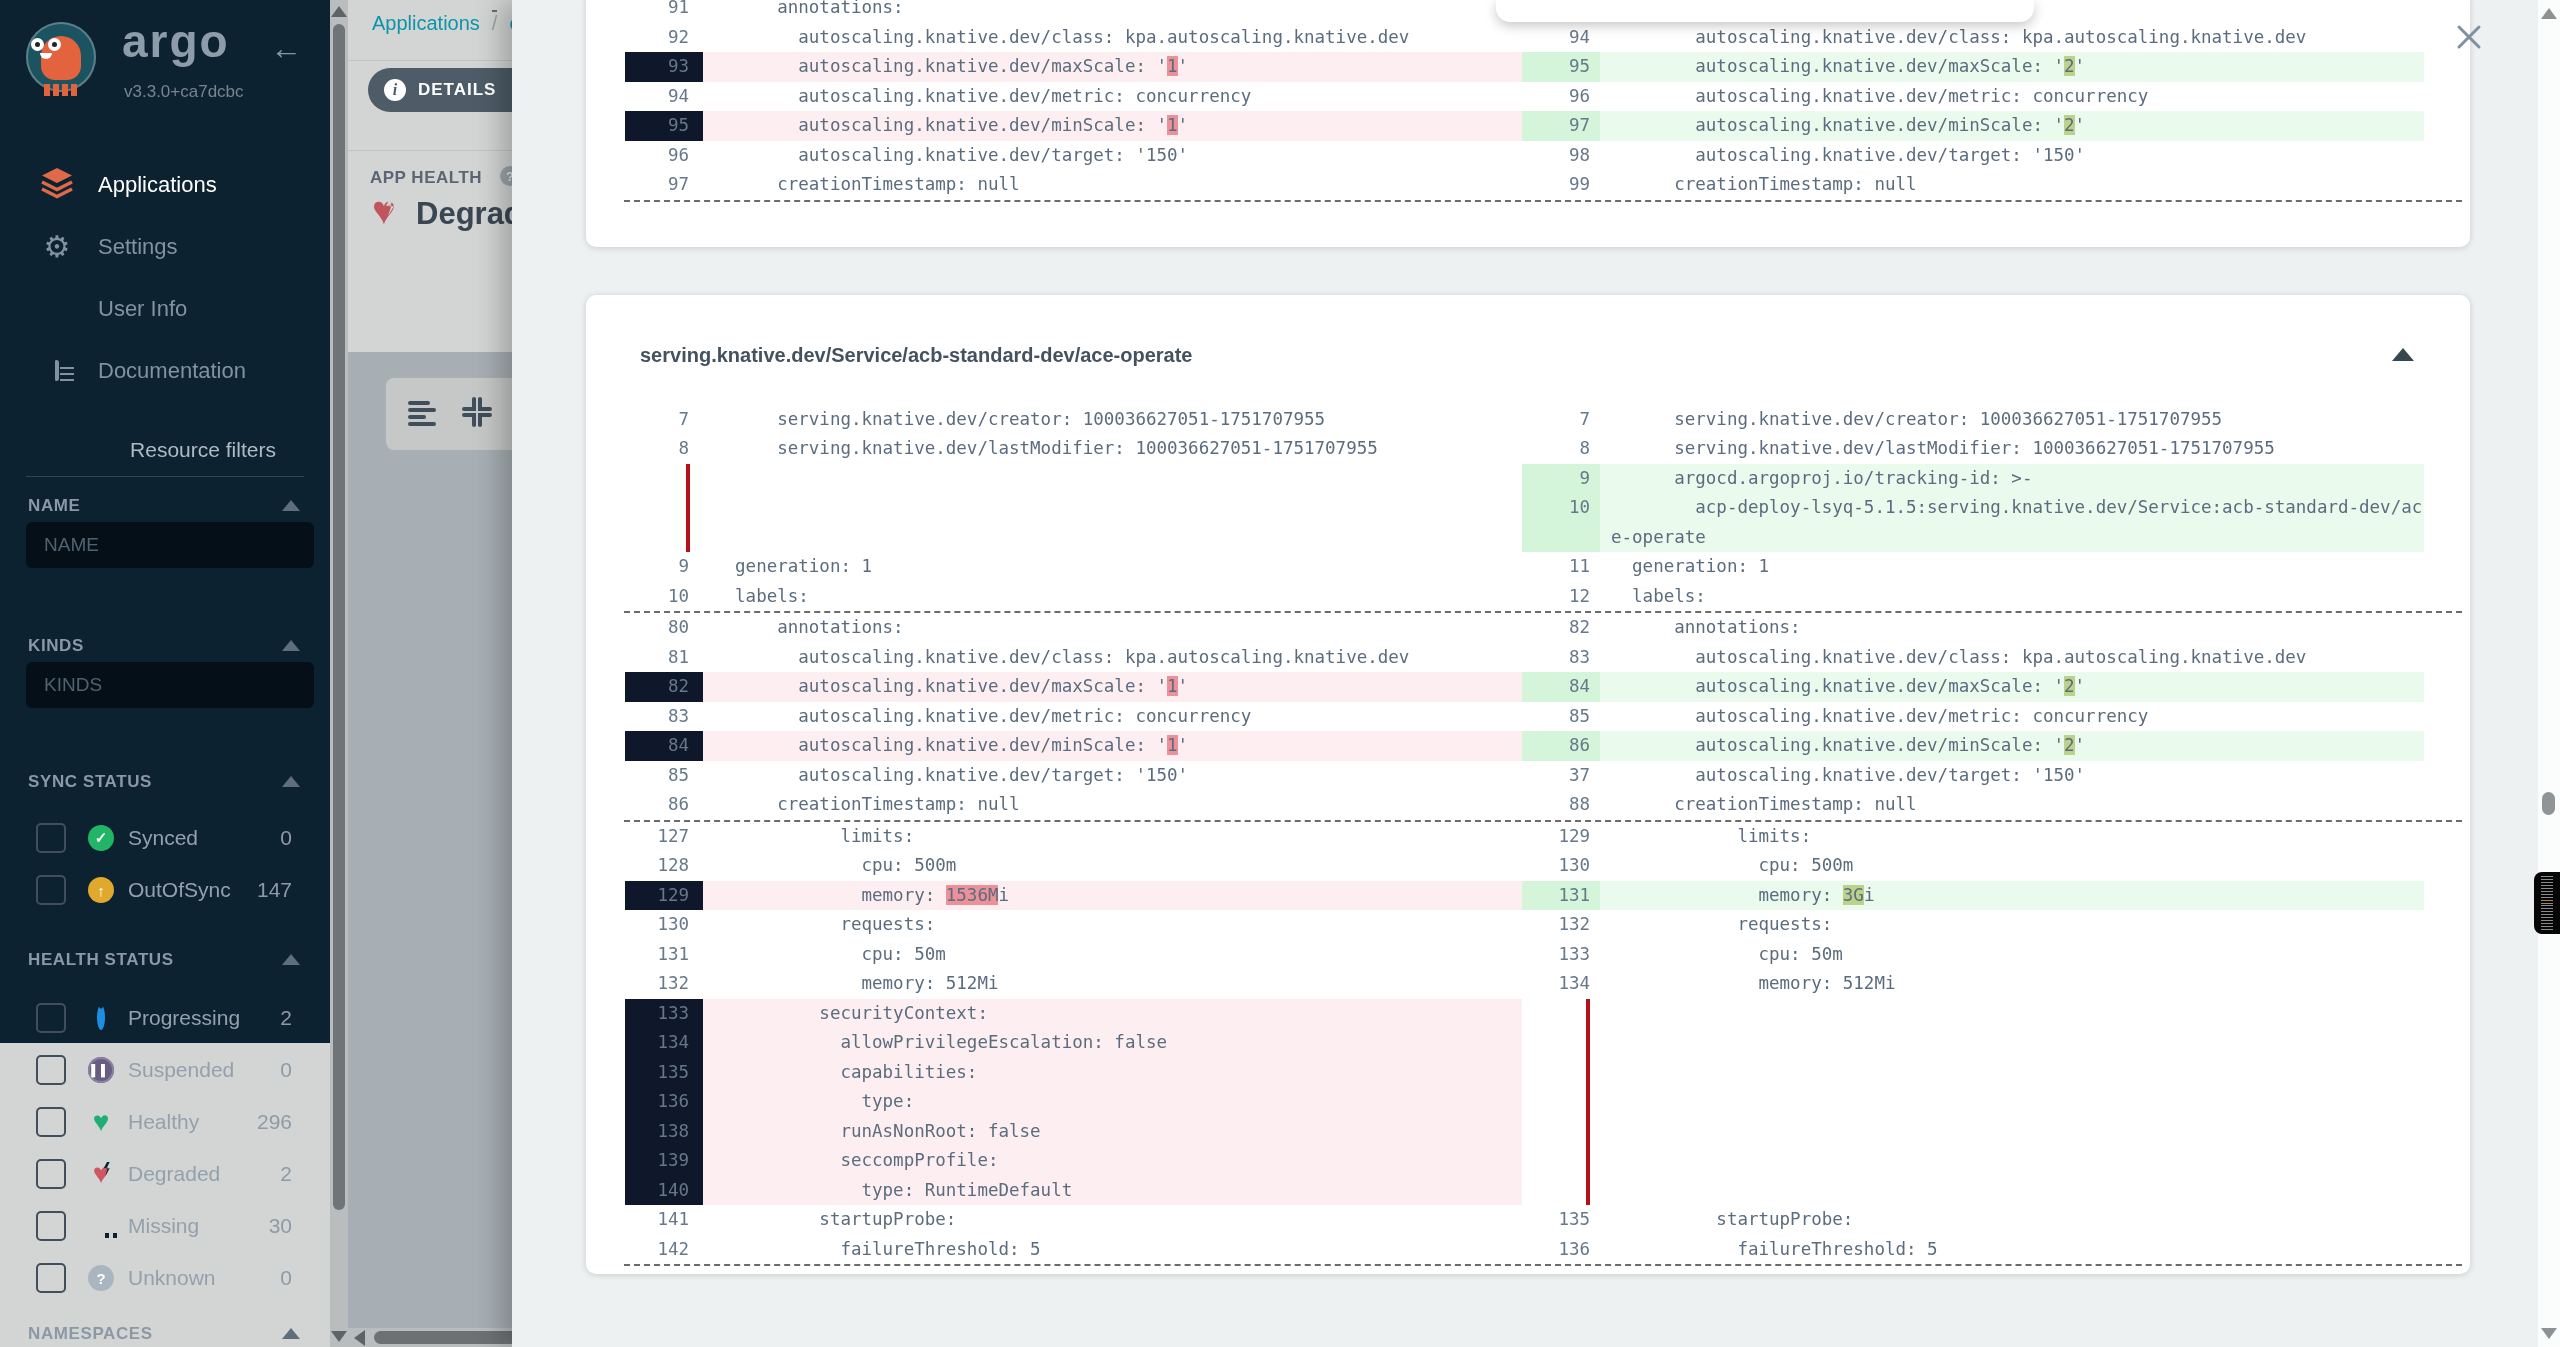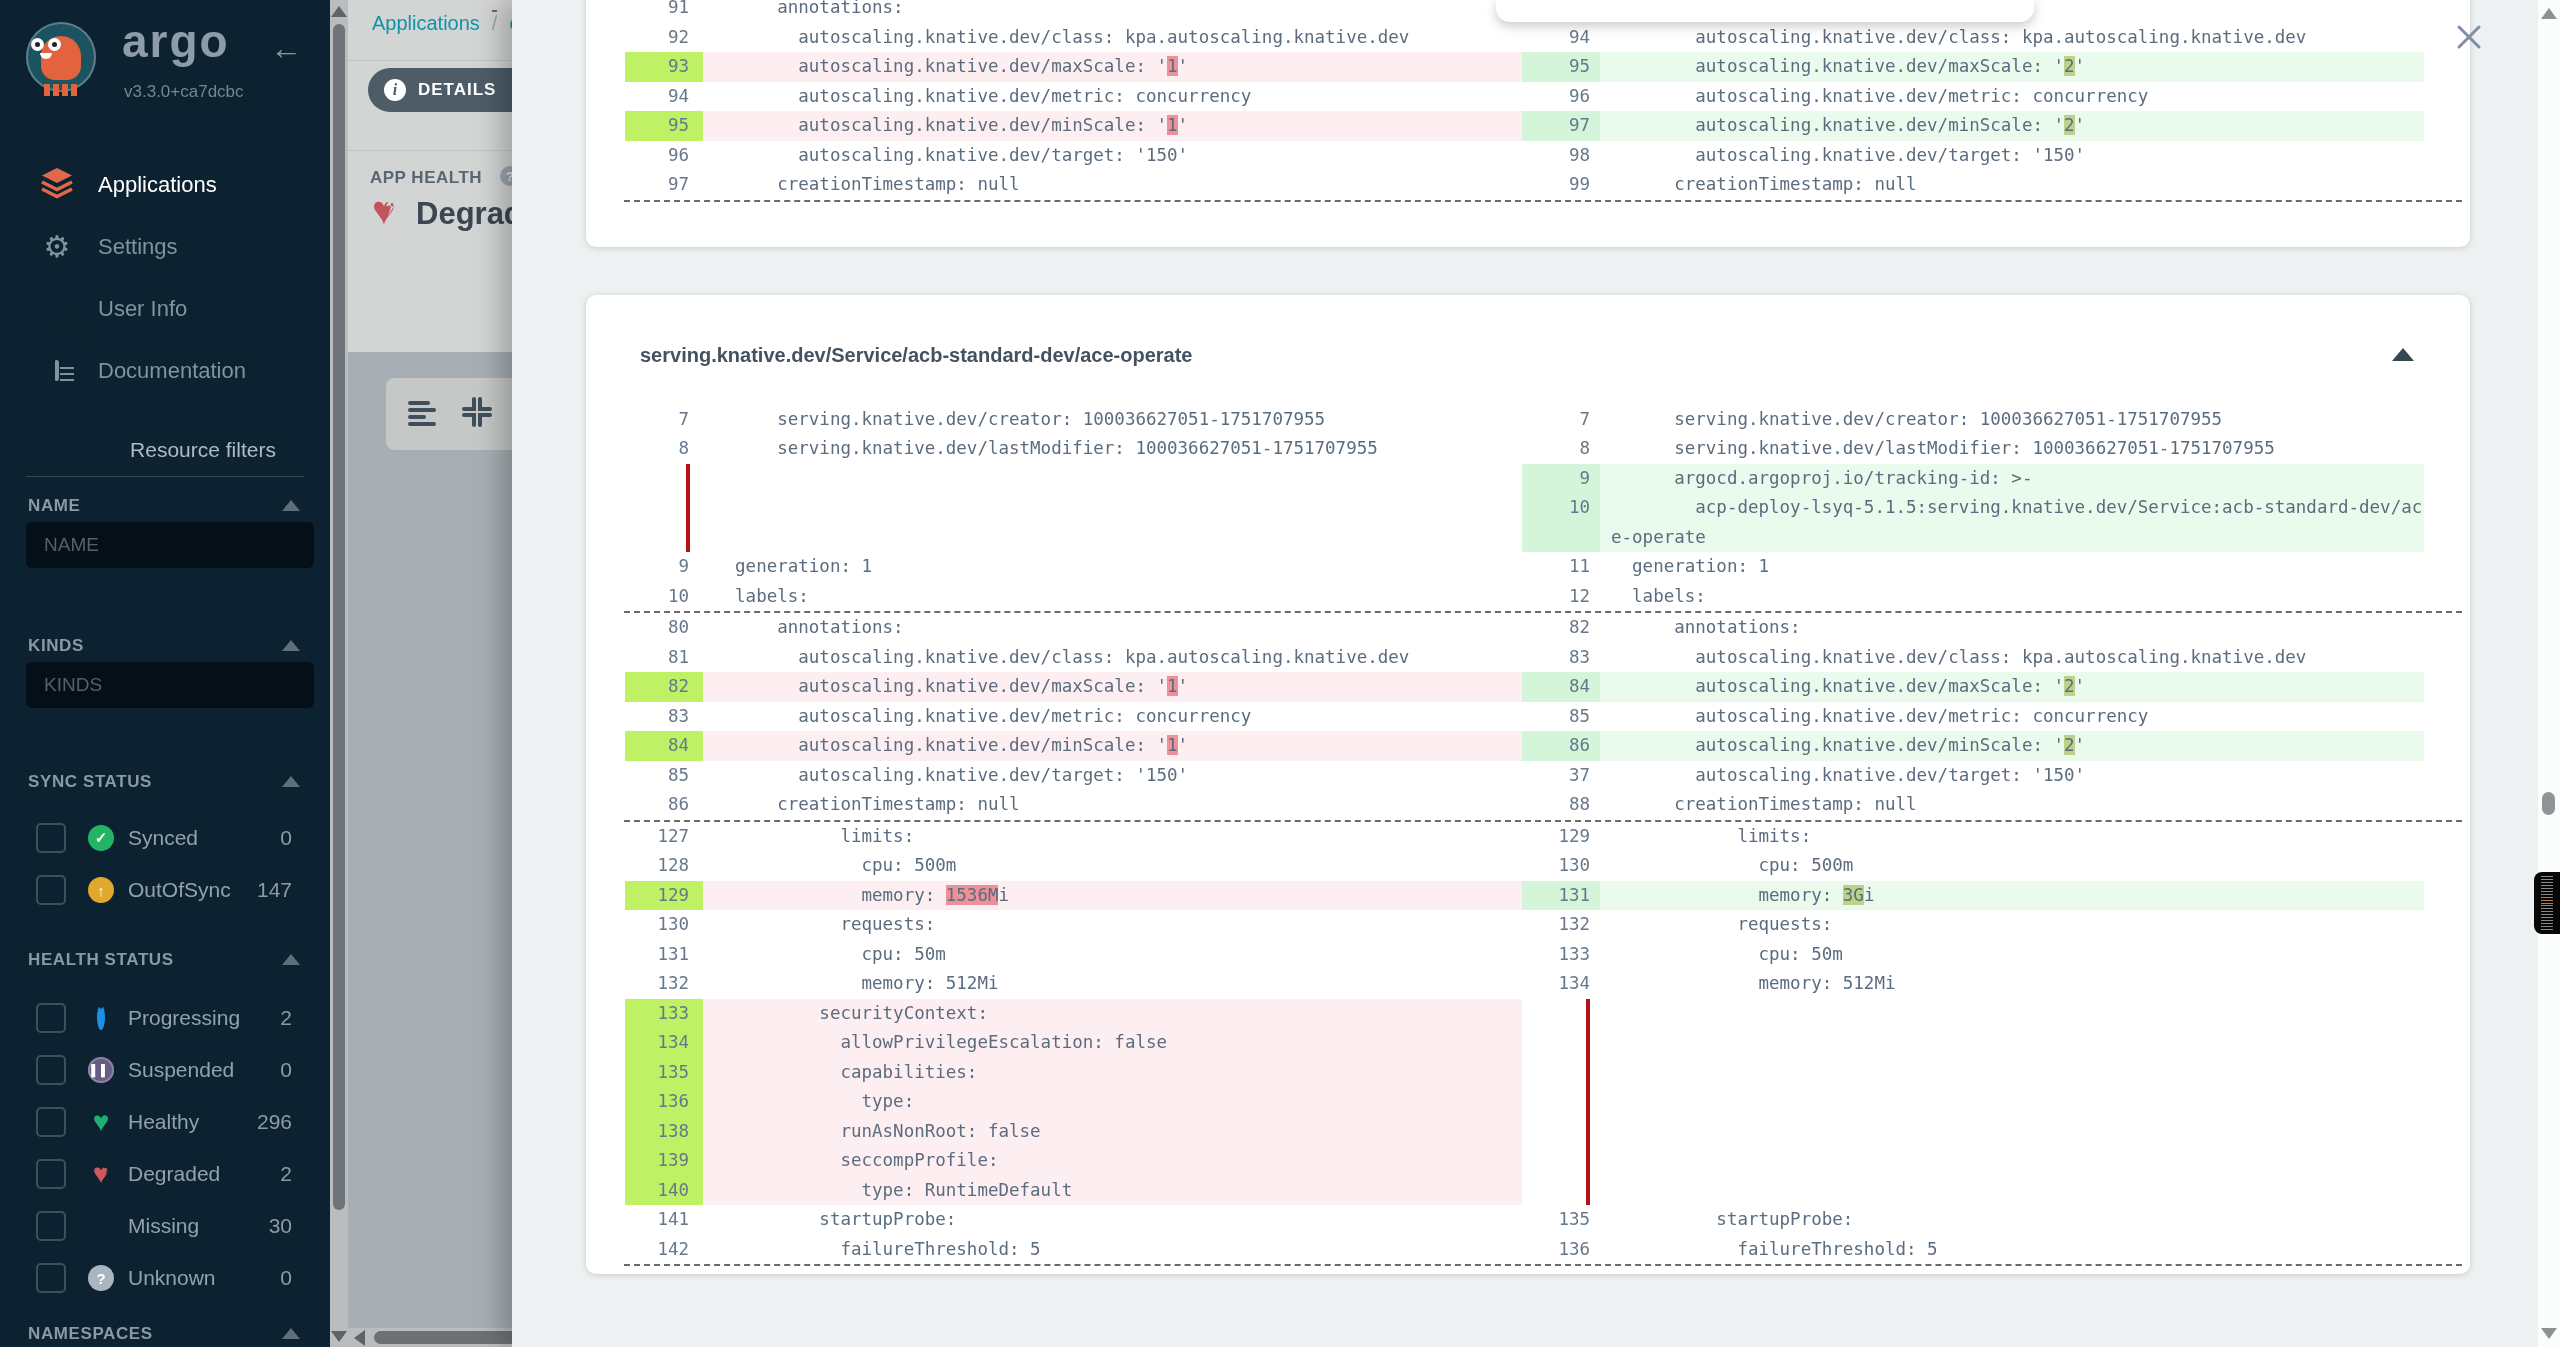--- a/index.html
+++ b/index.html
@@ -1,20 +1,20 @@
 <!DOCTYPE html>
 <html><head>
 <meta charset="utf-8">
 <style>
   html,body{margin:0;padding:0;}
   body{width:2560px;height:1347px;position:relative;overflow:hidden;
        background:#d3d5d5;font-family:"Liberation Sans",sans-serif;}
 
   
-  #sidebar{position:absolute;left:0;top:0;width:330px;height:1347px;background:#0d2230;z-index:9;}
+  #sidebar{position:absolute;left:0;top:0;width:330px;height:1043px;background:#0d2230;z-index:9;}
   .logo-octo{position:absolute;left:26px;top:22px;width:70px;height:70px;border-radius:50%;
     background:#1b5361;box-shadow:inset 0 0 0 2px #5e7d87;}
   .octo-body{position:absolute;left:15px;top:14px;width:40px;height:44px;border-radius:20px 20px 14px 14px;background:#e2633e;}
   .octo-eye{position:absolute;top:16px;width:13px;height:13px;border-radius:50%;background:#fff;}
   .octo-eye.e1{left:5px}.octo-eye.e2{left:22px}
   .octo-eye::after{content:"";position:absolute;left:4px;top:4px;width:5px;height:5px;border-radius:50%;background:#222;}
   .octo-mouth{position:absolute;left:14px;top:31px;width:12px;height:6px;border-radius:0 0 12px 12px;background:#fff;}
   .octo-legs{position:absolute;left:18px;top:62px;width:34px;height:12px;
     background:repeating-linear-gradient(90deg,#e2633e 0 6px,transparent 6px 9px);}
   .brand{position:absolute;left:122px;top:14px;font-size:46px;font-weight:600;color:#8d9ca8;letter-spacing:2px;}
@@ -104,21 +104,21 @@
   .head-caret{width:0;height:0;border-left:11px solid transparent;border-right:11px solid transparent;
     border-bottom:13px solid #37474f;cursor:pointer;}
   .drow{display:flex;line-height:29.5px;font-family:"DejaVu Sans Mono",monospace;font-size:17.5px;color:#5b6c7e;}
   .pane{display:flex;position:relative;flex-shrink:0;}
   .pl{width:936px;}
   .pr{width:902px;}
   .num{color:#66788a;text-align:right;box-sizing:border-box;flex-shrink:0;white-space:pre;}
   .pl .num{margin-left:39px;width:78px;padding-right:14px;}
   .pr .num{width:78px;padding-right:10px;}
   .txt{flex:1;padding-left:11px;white-space:pre;overflow:hidden;}
-  .cell-d .num{background:#bef264;}
+  .cell-d .num{background:#0f172a;}
   .cell-d .txt{background:#fdeff1;}
   .cell-a .num{background:#d4f5da;}
   .cell-a .txt{background:#eafbee;}
   .cell-d .hl{background:#ec9099;}
   .cell-a .hl{background:#bcd28b;}
   .marker{position:absolute;top:0;bottom:0;width:4px;background:#b31216;}
   .pl .marker{left:100px;}
   .pr .marker{left:64px;}
   .sep{border-top:2px dashed #6b6b6b;height:0;margin:0 8px 0 38px;}
 

